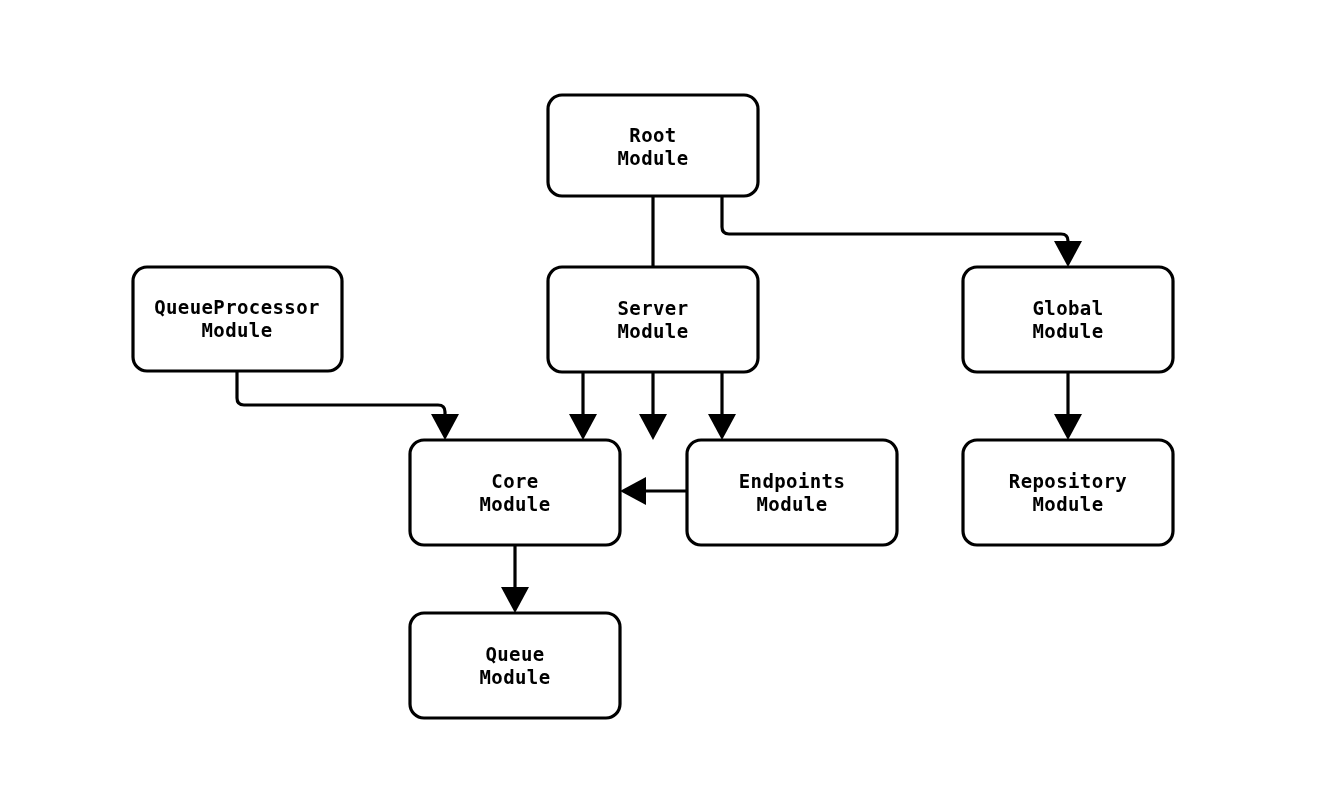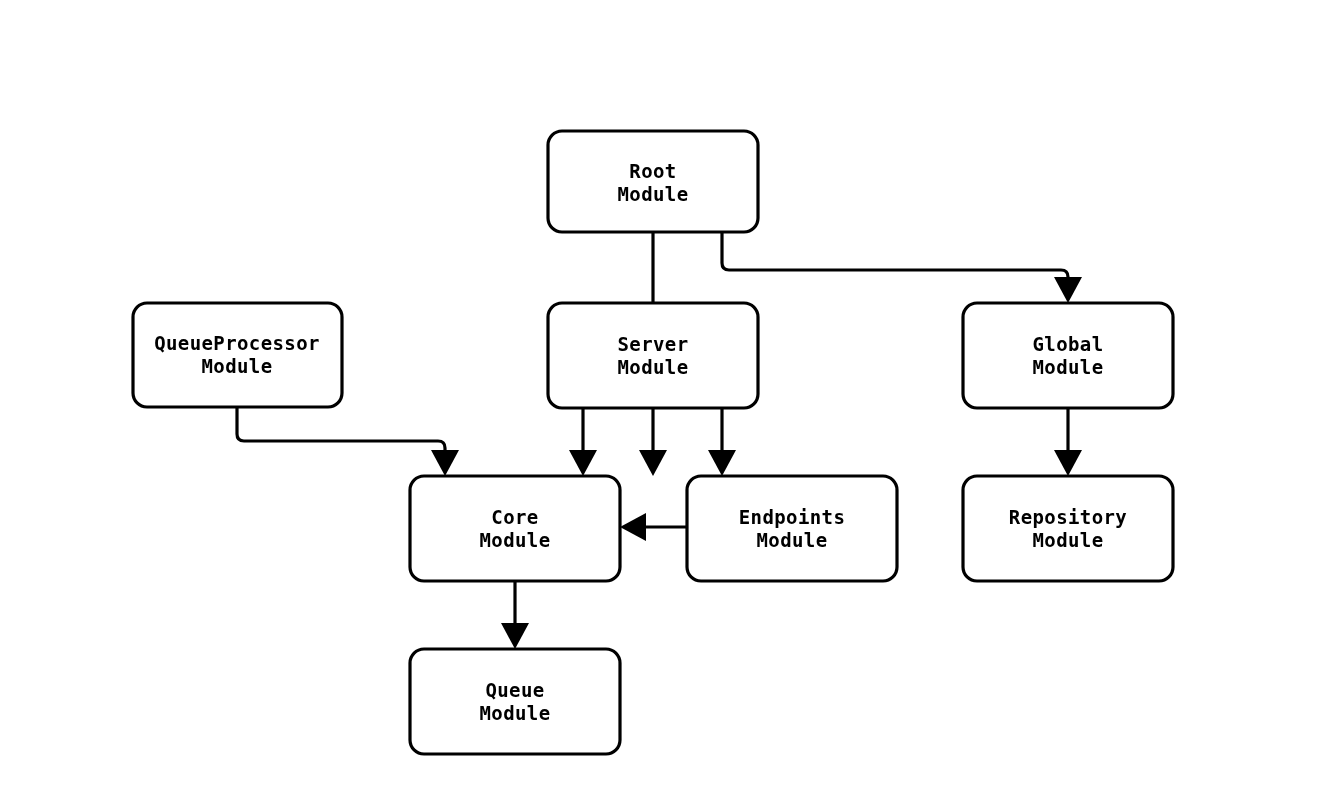--- a/index.html
+++ b/index.html
@@ -12,21 +12,20 @@
     width: 1337px;
     height: 809px;
     overflow: hidden;
     font-family: "DejaVu Sans Mono", "Liberation Mono", monospace;
   }
   #diagram-root {
     position: relative;
     width: 1337px;
     height: 600px;
     background: #ffffff;
-    margin-top: 36px;
   }
   svg.diagram-canvas {
     display: block;
     width: 1337px;
     height: 809px;
   }
   .node-box {
     fill: #ffffff;
     stroke: #000000;
     stroke-width: 3.2;

